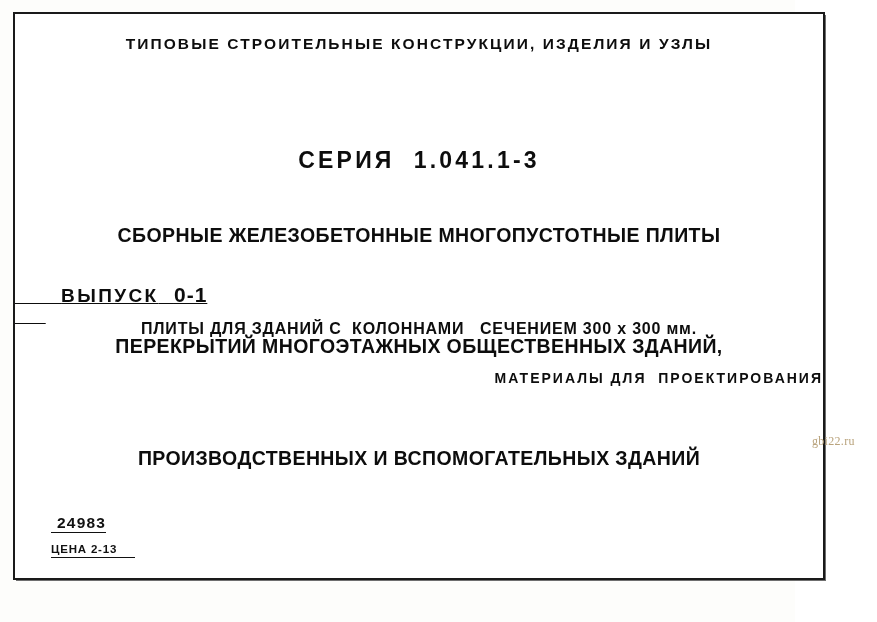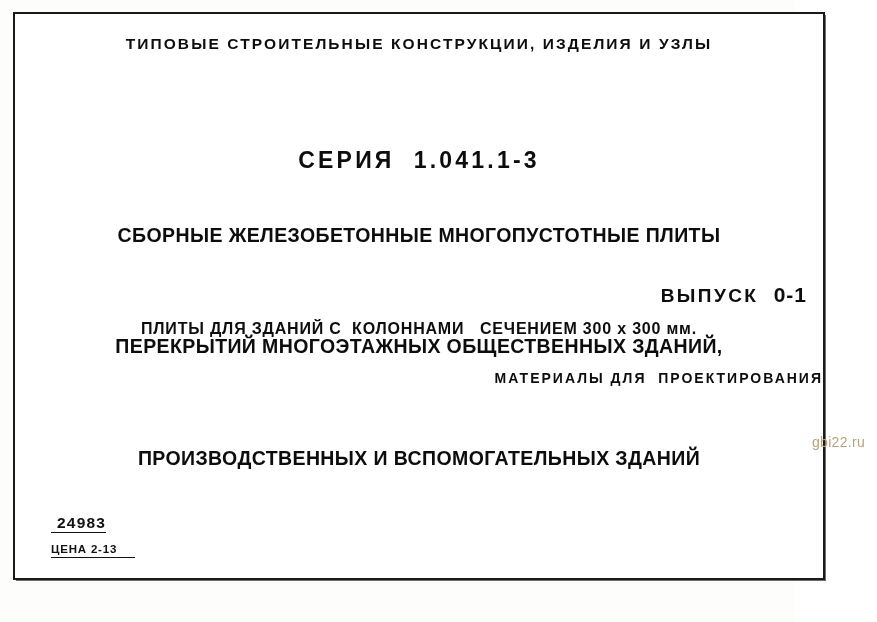--- a/index.html
+++ b/index.html
@@ -91,26 +91,27 @@
   }
   #doc-title-block .tline {
     display: block;
     margin-bottom: 6px;
     white-space: pre;
     margin-top: 44px;
   }
 
   
   #doc-issue {
-    left: 0; right: 16px;
+    left: 0; right: 0;
     top: 250px;
-    text-align: right;
+    text-align: left;
     font-size: 19px;
     font-weight: 700;
     letter-spacing: 2.4px;
+    text-decoration: underline;
   }
   #doc-issue .issue-no {
     letter-spacing: 1px;
     font-size: 21px;
   }
 
   
   #doc-subtitle {
     left: 0; right: 0;
     top: 283px;
@@ -157,24 +158,24 @@
     display: inline-block;
     padding-right: 18px;
     line-height: 1.3;
   }
 
   
   #watermark {
     position: absolute;
     left: 812px;
     top: 434px;
-    font-size: 14px;
+    font-size: 12px;
     color: #b9a37c;
     letter-spacing: 0.3px;
-    font-family: Liberation Sans, sans-serif;
+    font-family: Liberation Serif, serif;
   }
 </style>
 </head>
 <body>
 
 <div id="scan-sheet">
 
   <div id="page-frame">
 
     <div class="txt" id="doc-header">ТИПОВЫЕ СТРОИТЕЛЬНЫЕ КОНСТРУКЦИИ, ИЗДЕЛИЯ И УЗЛЫ</div>

